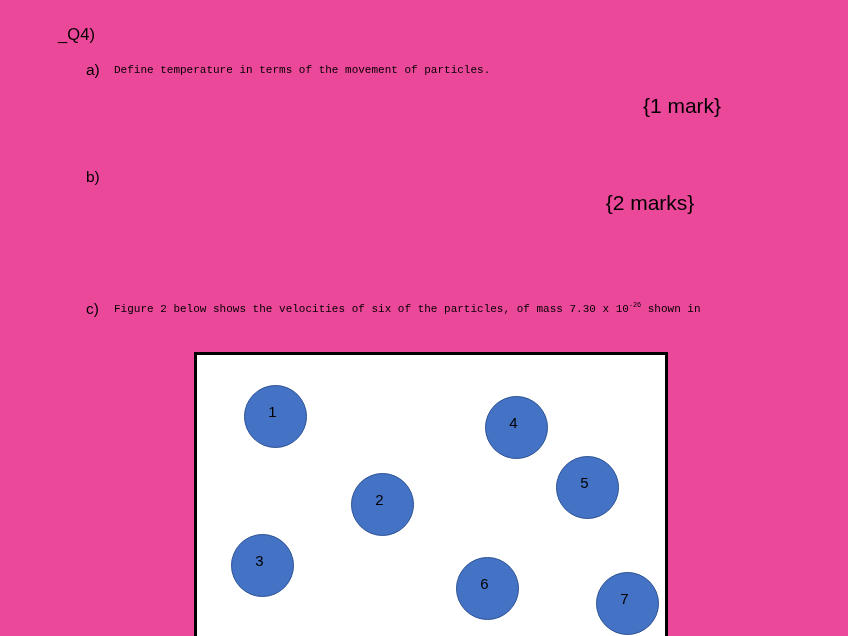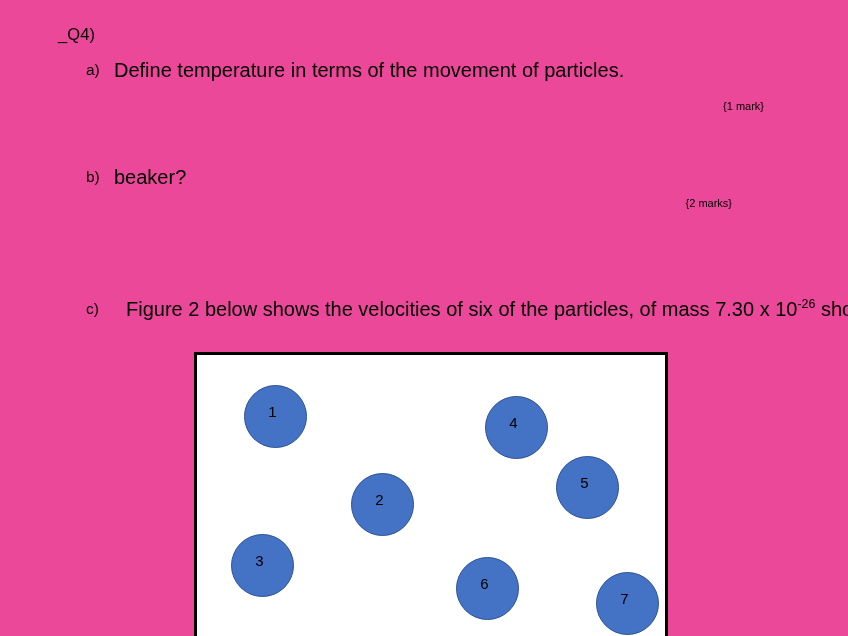--- a/index.html
+++ b/index.html
@@ -38,41 +38,42 @@
     display: flex;
     align-items: flex-start;
   }
   .part-letter {
     width: 28px;
     flex: 0 0 28px;
     font-size: 15.5px;
     line-height: 22px;
   }
   .part-body {
-    font-size: 20px;
+    font-size: 11px;
     line-height: 22px;
+    font-family: Liberation Mono, monospace;
   }
   .part-line {
     display: block;
     white-space: nowrap;
   }
 
   #part-a { left: 86px; top: 59px; }
   #part-b { left: 86px; top: 166px; }
   #part-c { left: 86px; top: 298px; }
 
   #part-b .part-body { width: 646px; }
-  #part-c .part-body { width: 660px; margin-left: 12px; }
+  #part-c .part-body { width: 660px; }
 
   
   .marks {
     position: absolute;
-    font-size: 11px;
+    font-size: 21px;
     line-height: 22px;
-    text-align: right;
+    text-align: center;
     white-space: nowrap;
   }
   #marks-a { left: 600px; top: 95px; width: 164px; }
   #marks-b { left: 568px; top: 192px; width: 164px; }
 
   sup {
     font-size: 0.62em;
     vertical-align: super;
     line-height: 0;
   }
@@ -125,21 +126,20 @@
     <div class="part-letter">a)</div>
     <div class="part-body">
       <span class="part-line">Define temperature in terms of the movement of particles.</span>
     </div>
   </div>
   <div class="marks" id="marks-a">{1 mark}</div>
 
   <div class="part" id="part-b">
     <div class="part-letter">b)</div>
     <div class="part-body">
-      <span class="part-line">beaker?</span>
     </div>
   </div>
   <div class="marks" id="marks-b">{2 marks}</div>
 
   <div class="part" id="part-c">
     <div class="part-letter">c)</div>
     <div class="part-body">
       <span class="part-line"><span>Figure 2 below shows the velocities of six of the particles, of mass 7.30 x 10</span><sup>-26</sup><span> shown in</span></span>
     </div>
   </div>

